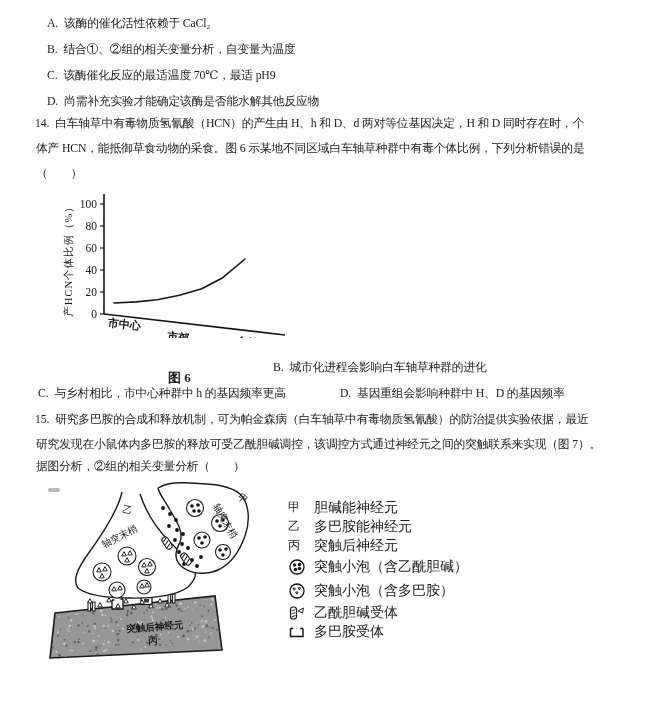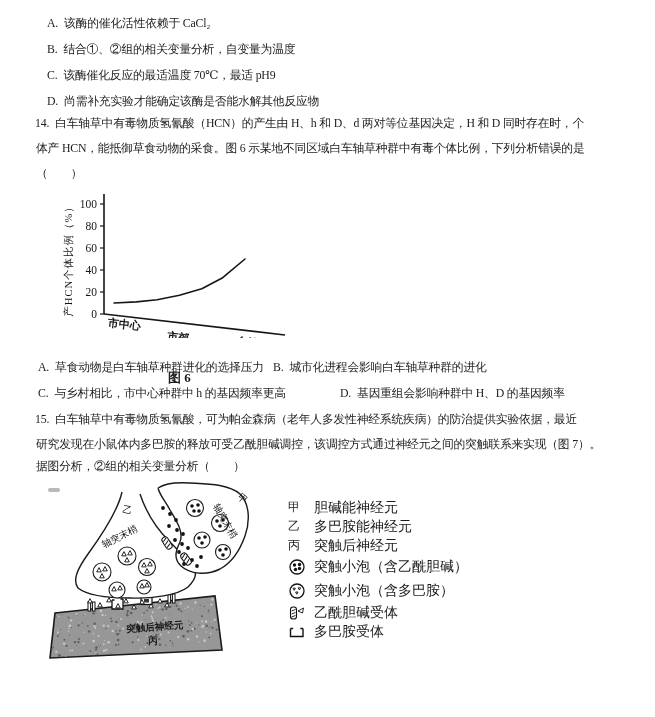--- a/index.html
+++ b/index.html
@@ -63,26 +63,25 @@
     </g>
     <g>
       <text class="xcat" text-anchor="middle" transform="translate(74,142) rotate(6)">市中心</text>
       <text class="xcat" text-anchor="middle" transform="translate(128,155) rotate(6)">市郊</text>
       <text class="xcat" text-anchor="middle" transform="translate(196,160) rotate(6)">乡村</text>
     </g>
     <polyline id="hcn-curve" fill="none" stroke="#161616" stroke-width="1.6" stroke-linecap="round" stroke-linejoin="round" points="64.0,117.0 86.3,115.9 107.2,113.7 129.5,109.3 151.8,102.7 172.7,91.7 195.0,73.0"></polyline>
   </svg>
   <div class="caption" style="left:168px;top:337px;">图 6</div>
 
-  <div class="line" style="left:38px;top:360px;"><span class="optlabel">A.</span><span>草食动物是白车轴草种群进化的选择压力</span></div>
   <div class="line" style="left:38px;top:386px;"><span class="optlabel">C.</span><span>与乡村相比，市中心种群中 h 的基因频率更高</span></div>
   <div class="line" style="left:273px;top:360px;"><span class="optlabel">B.</span><span>城市化进程会影响白车轴草种群的进化</span></div>
   <div class="line" style="left:340px;top:386px;"><span class="optlabel">D.</span><span>基因重组会影响种群中 H、D 的基因频率</span></div>
 
-  <div class="line" style="left:35px;top:412px;"><span class="optlabel">15.</span><span>白车轴草中有毒物质氢氰酸，可为帕金森病（老年人多发性神经系统疾病）的防治提供实验依据，最近</span></div>
+  <div class="line" style="left:35px;top:412px;"><span class="optlabel">15.</span><span>研究多巴胺的合成和释放机制，可为帕金森病（白车轴草中有毒物质氢氰酸）的防治提供实验依据，最近</span></div>
   <div class="line" style="left:36px;top:437px;">研究发现在小鼠体内多巴胺的释放可受乙酰胆碱调控，该调控方式通过神经元之间的突触联系来实现（图 7）。</div>
   <div class="line" style="left:36px;top:459px;">据图分析，②组的相关变量分析（　　）</div>
 
   <div class="smudge"></div>
 
   <svg id="fig7" style="position:absolute;left:30px;top:480px;" width="260" height="188" viewBox="0 0 260 188">
     <defs>
       <path id="tri" d="M0,-2.4 L2.3,1.9 L-2.3,1.9 Z" fill="#ffffff" stroke="#111" stroke-width="0.9"></path>
       <g id="capsule" stroke="#111" stroke-width="1" fill="#ffffff">
         <rect x="-3.2" y="-6.5" width="6.4" height="13" rx="2.8"></rect>

